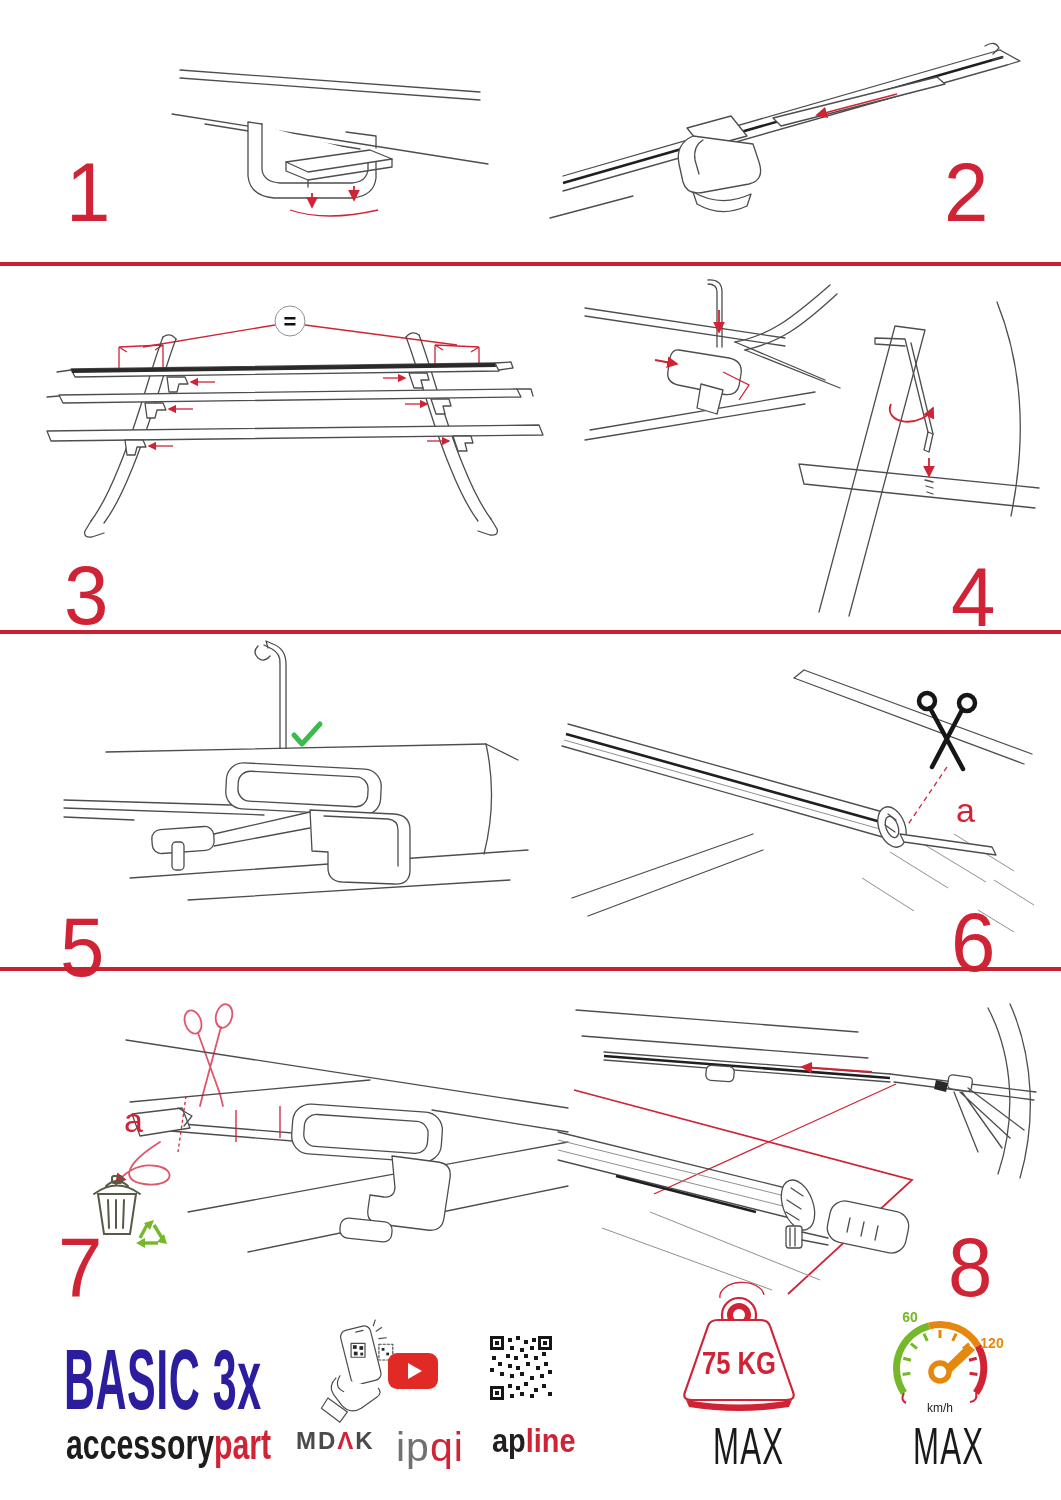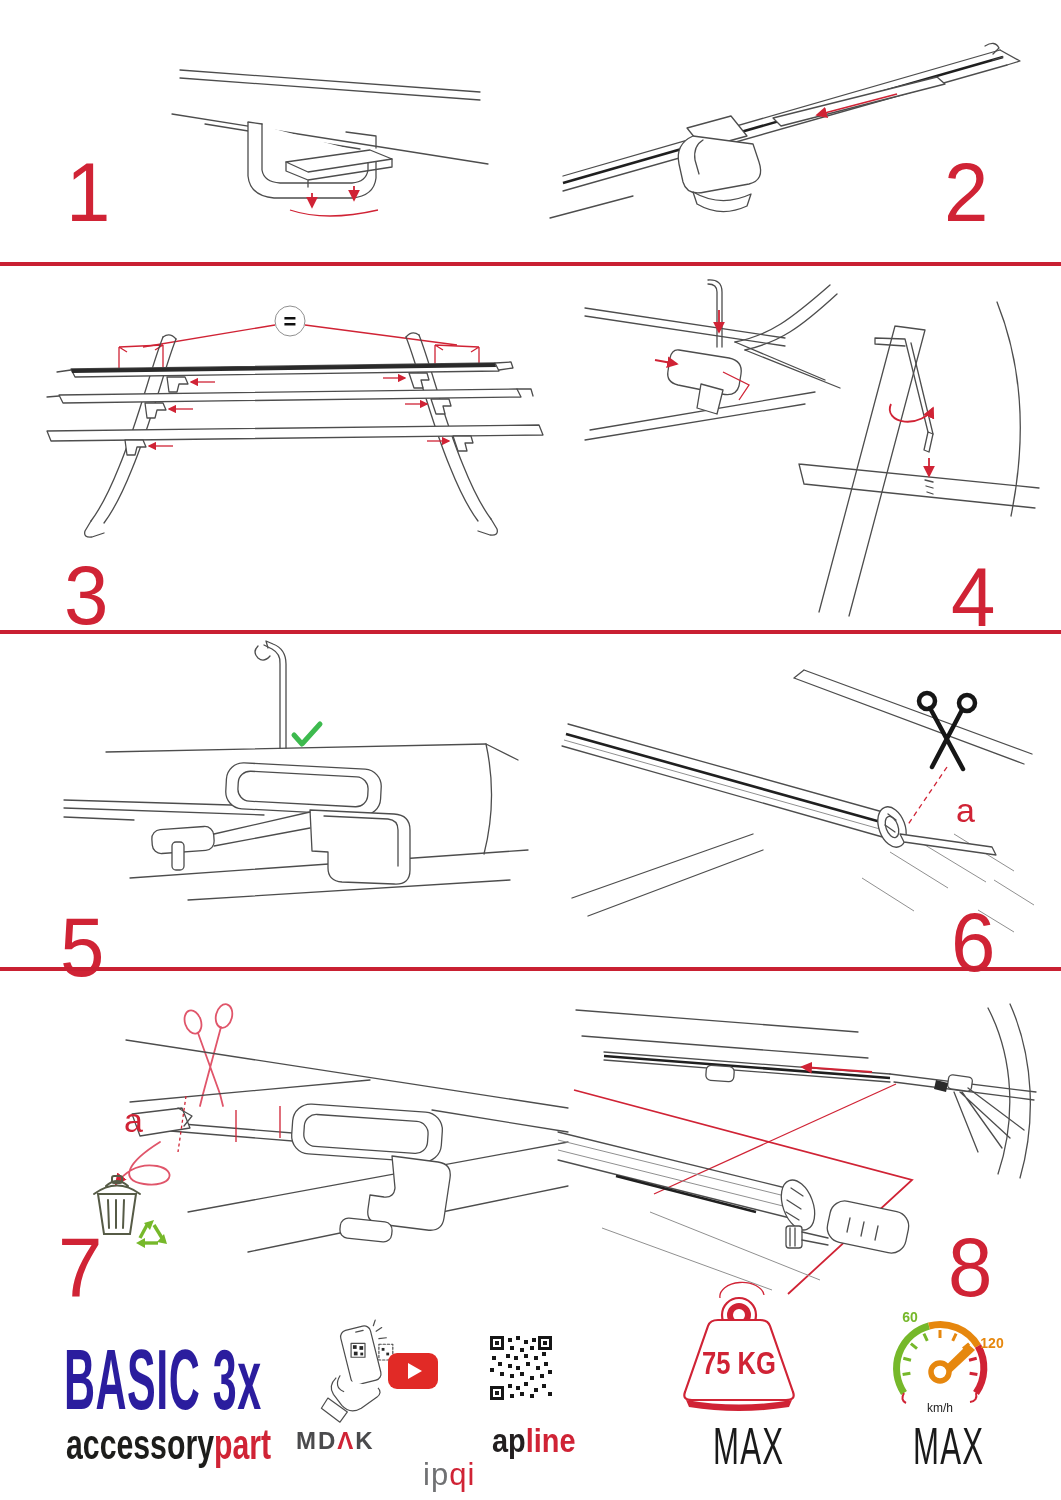--- a/index.html
+++ b/index.html
@@ -29,21 +29,21 @@
   .art .o120{fill:#e6870e;font-size:14px;font-weight:bold;text-anchor:middle;}
   .art .kmh{fill:#222;font-size:12px;text-anchor:middle;}
   .product{position:absolute;left:64px;top:1336px;color:#2b1d9e;font-size:86px;font-weight:bold;
            line-height:1;letter-spacing:1px;transform:scaleX(.5);transform-origin:left top;white-space:nowrap;}
   .brand{position:absolute;left:66px;top:1424px;font-size:42px;font-weight:bold;line-height:1;
          transform:scaleX(.72);transform-origin:left top;white-space:nowrap;color:#1d1d1b;}
   .brand .rd{color:#d02335;}
   .mdak{position:absolute;left:296px;top:1429px;font-size:24px;font-weight:bold;letter-spacing:2px;
         color:#4b4b4d;line-height:1;white-space:nowrap;}
   .mdak .rd{color:#d02335;}
-  .ipqi{position:absolute;left:423px;top:1427px;font-size:31px;color:#707173;line-height:1;letter-spacing:1px;margin-top:32px;}
+  .ipqi{position:absolute;left:396px;top:1427px;font-size:41px;color:#707173;line-height:1;letter-spacing:1px;}
   .ipqi .rd{color:#d02335;}
   .apline{position:absolute;left:492px;top:1423px;font-size:34px;font-weight:bold;color:#231f20;line-height:1;
           transform:scaleX(.85);transform-origin:left top;white-space:nowrap;}
   .apline .rd{color:#d02335;}
   .maxlbl{position:absolute;font-size:52px;color:#1a1a1a;line-height:1;text-align:center;width:90px;
           transform:scaleX(.6);transform-origin:center top;letter-spacing:2px;}
 </style>
 </head>
 <body>
 

